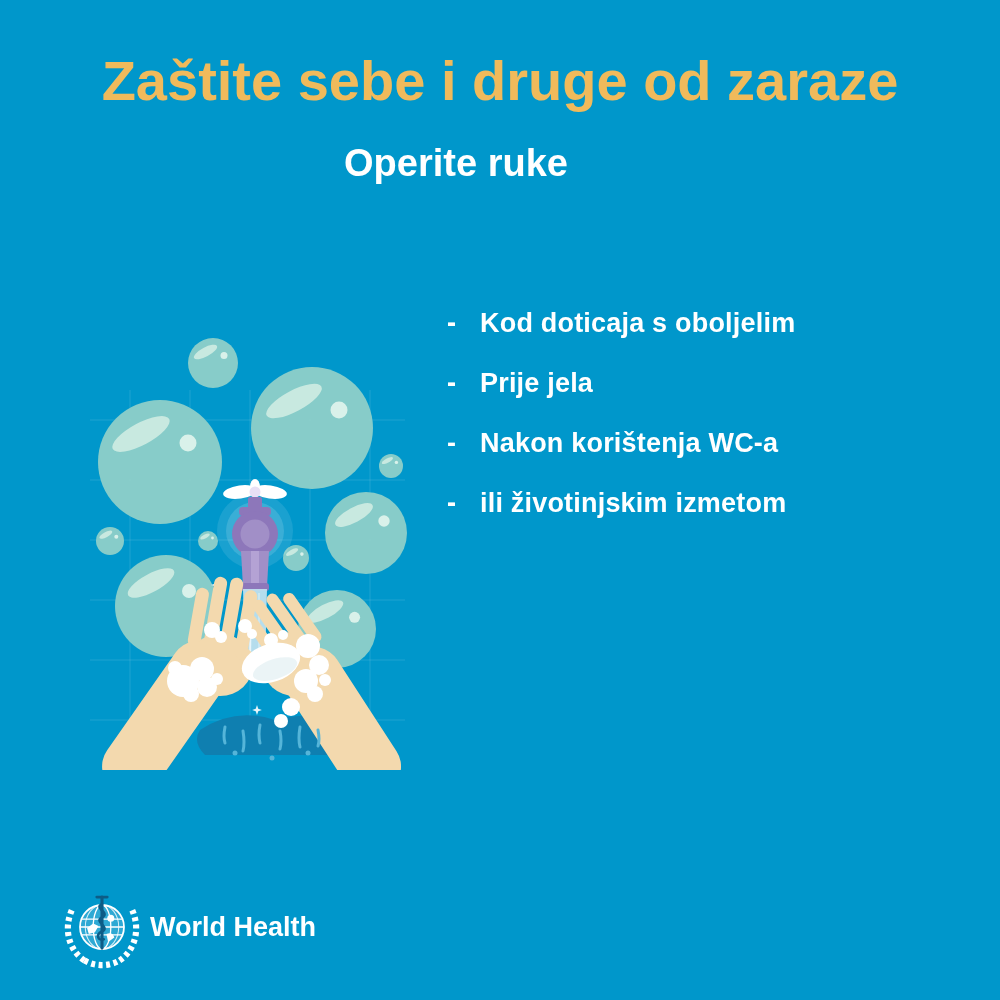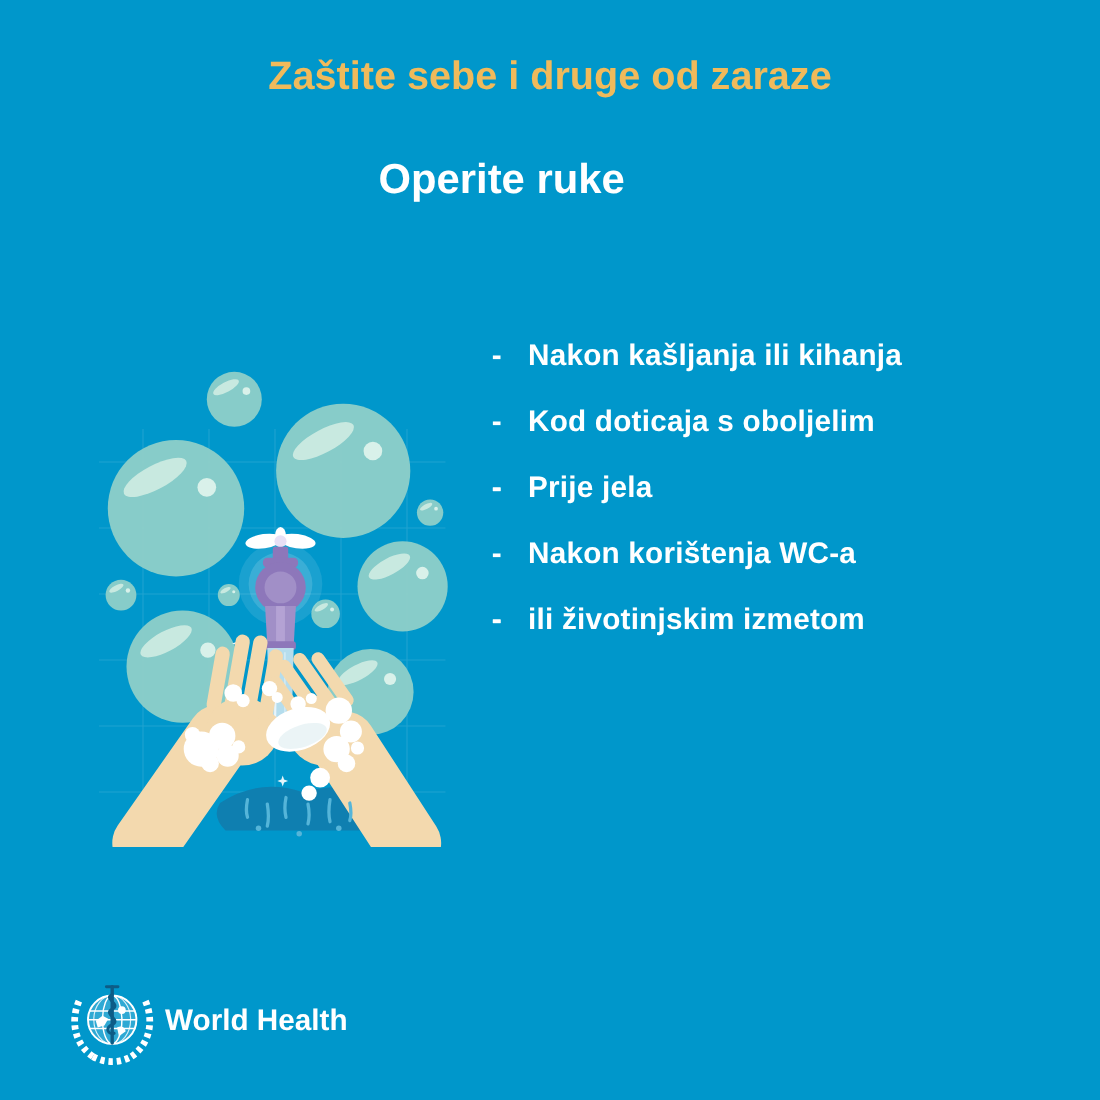--- a/index.html
+++ b/index.html
@@ -3,21 +3,21 @@
 <meta charset="utf-8">
 <style>
   html,body{margin:0;padding:0;background:#333;}
   .poster{
     position:relative;width:1000px;height:1000px;overflow:hidden;
     background:var(--background);
     font-family:"Liberation Sans", sans-serif;
   }
   .title{
     position:absolute;top:48px;left:0;width:1000px;text-align:center;
-    color:var(--title);font-size:36px;font-weight:bold;letter-spacing:0px;
+    color:var(--title);font-size:56px;font-weight:bold;letter-spacing:0px;
   }
   .subtitle{
     position:absolute;top:142px;left:0;width:912px;text-align:center;
     color:var(--text);font-size:38px;font-weight:bold;
   }
   .bullet-list{
     position:absolute;left:447px;top:293px;width:515px;
     margin:0;padding:0;list-style:none;
   }
   .bullet-list li{
@@ -43,21 +43,21 @@
 </style>
 </head>
 <body>
 
 <div class="poster">
 
   <div class="title">Zaštite sebe i druge od zaraze</div>
   <div class="subtitle">Operite ruke</div>
 
   <ul class="bullet-list">
-    <li><span class="dash">-</span><span>Nakon kašljanja ili kihanja</span></li>
+    <li><span class="dash">-</span></li>
     <li><span class="dash">-</span><span>Kod doticaja s oboljelim</span></li>
     <li><span class="dash">-</span></li>
     <li><span class="dash">-</span><span>Prije jela</span></li>
     <li><span class="dash">-</span><span>Nakon korištenja WC-a</span></li>
     <li><span class="dash">-</span></li>
     <li><span class="dash">-</span></li>
     <li><span>ili životinjskim izmetom</span></li>
   </ul>
 
   <svg class="illustration" viewBox="0 0 345 435" xmlns="http://www.w3.org/2000/svg">

